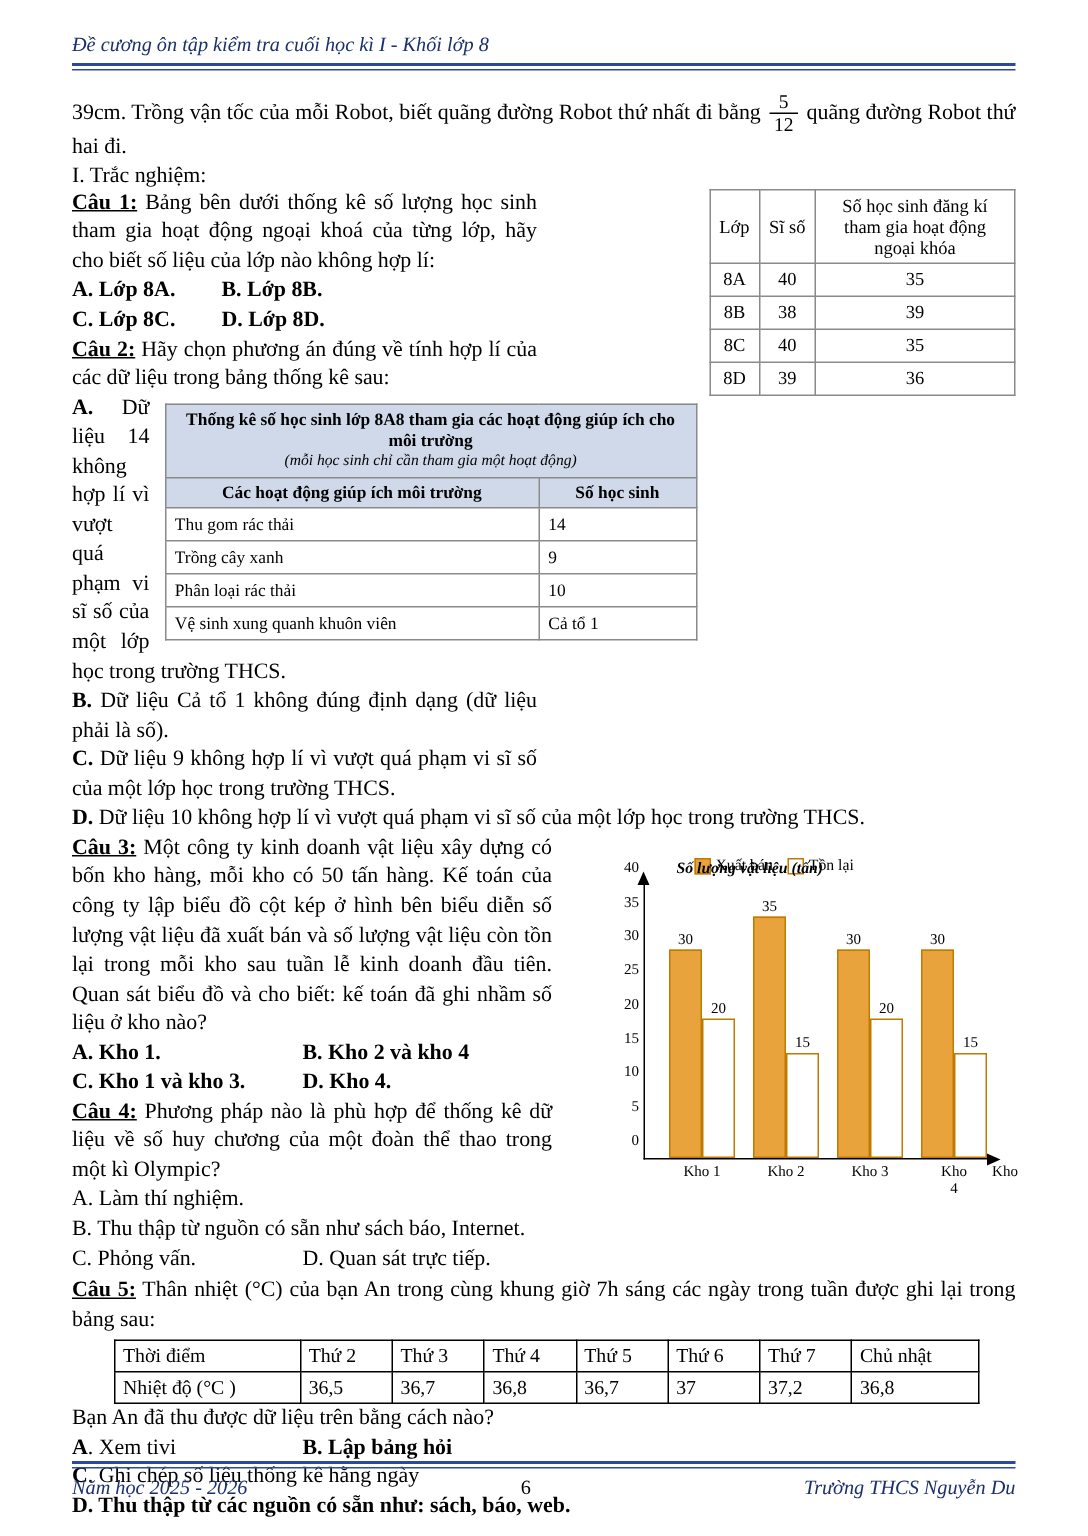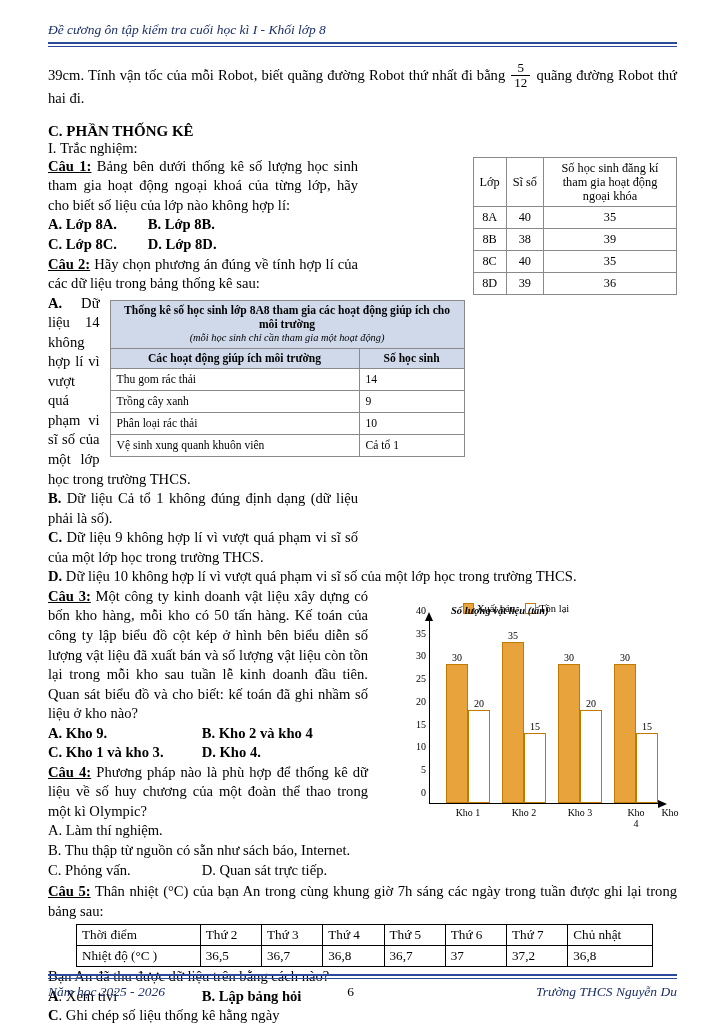--- a/index.html
+++ b/index.html
@@ -229,29 +229,28 @@
 </style>
 </head>
 <body>
 
 <div class="page">
 
   <div class="doc-header">Đề cương ôn tập kiểm tra cuối học kì I - Khối lớp 8</div>
   <div class="rule-double"></div>
 
   <div class="body-text">
-    <span>39cm. Tính vận tốc của mỗi Robot, biết quãng đường Robot thứ nhất đi bằng</span>
+    <span>39cm. Trồng vận tốc của mỗi Robot, biết quãng đường Robot thứ nhất đi bằng</span>
     <span class="frac">
       <span class="num">5</span>
       <span class="den">12</span>
     </span>
     <span>quãng đường Robot thứ hai đi.</span>
   </div>
 
-  <div class="sec-title">C. PHẦN THỐNG KÊ</div>
   <div class="sub-title">I. Trắc nghiệm:</div>
 
   <div class="colwrap">
     <div class="float-right-fig">
       <table class="tbl1">
         <tbody>
             <tr>
           <th>Lớp</th>
           <th>Sĩ số</th>
           <th style="max-width:120px;">Số học sinh đăng kí tham gia hoạt động ngoại khóa</th>
@@ -410,21 +409,21 @@
         </div>
       </div>
     </div>
 
     <div class="body-text left-col-wide">
       <span class="q-label">Câu 3:</span>
       <span>Một công ty kinh doanh vật liệu xây dựng có bốn kho hàng, mỗi kho có 50 tấn hàng. Kế toán của công ty lập biểu đồ cột kép ở hình bên biểu diễn số lượng vật liệu đã xuất bán và số lượng vật liệu còn tồn lại trong mỗi kho sau tuần lễ kinh doanh đầu tiên. Quan sát biểu đồ và cho biết: kế toán đã ghi nhầm số liệu ở kho nào?</span>
     </div>
     <div class="opts left-col-wide">
       <div>
-        <span class="opt-b" style="display:inline-block;width:150px;">A. Kho 9.</span>
+        <span class="opt-b" style="display:inline-block;width:150px;">A. Kho 1.</span>
         <span class="opt-b">B. Kho 2 và kho 4</span>
       </div>
       <div>
         <span class="opt-b" style="display:inline-block;width:150px;">C. Kho 1 và kho 3.</span>
         <span class="opt-b">D. Kho 4.</span>
       </div>
     </div>
 
     <div class="body-text left-col-wide">
       <span class="q-label">Câu 4:</span>

